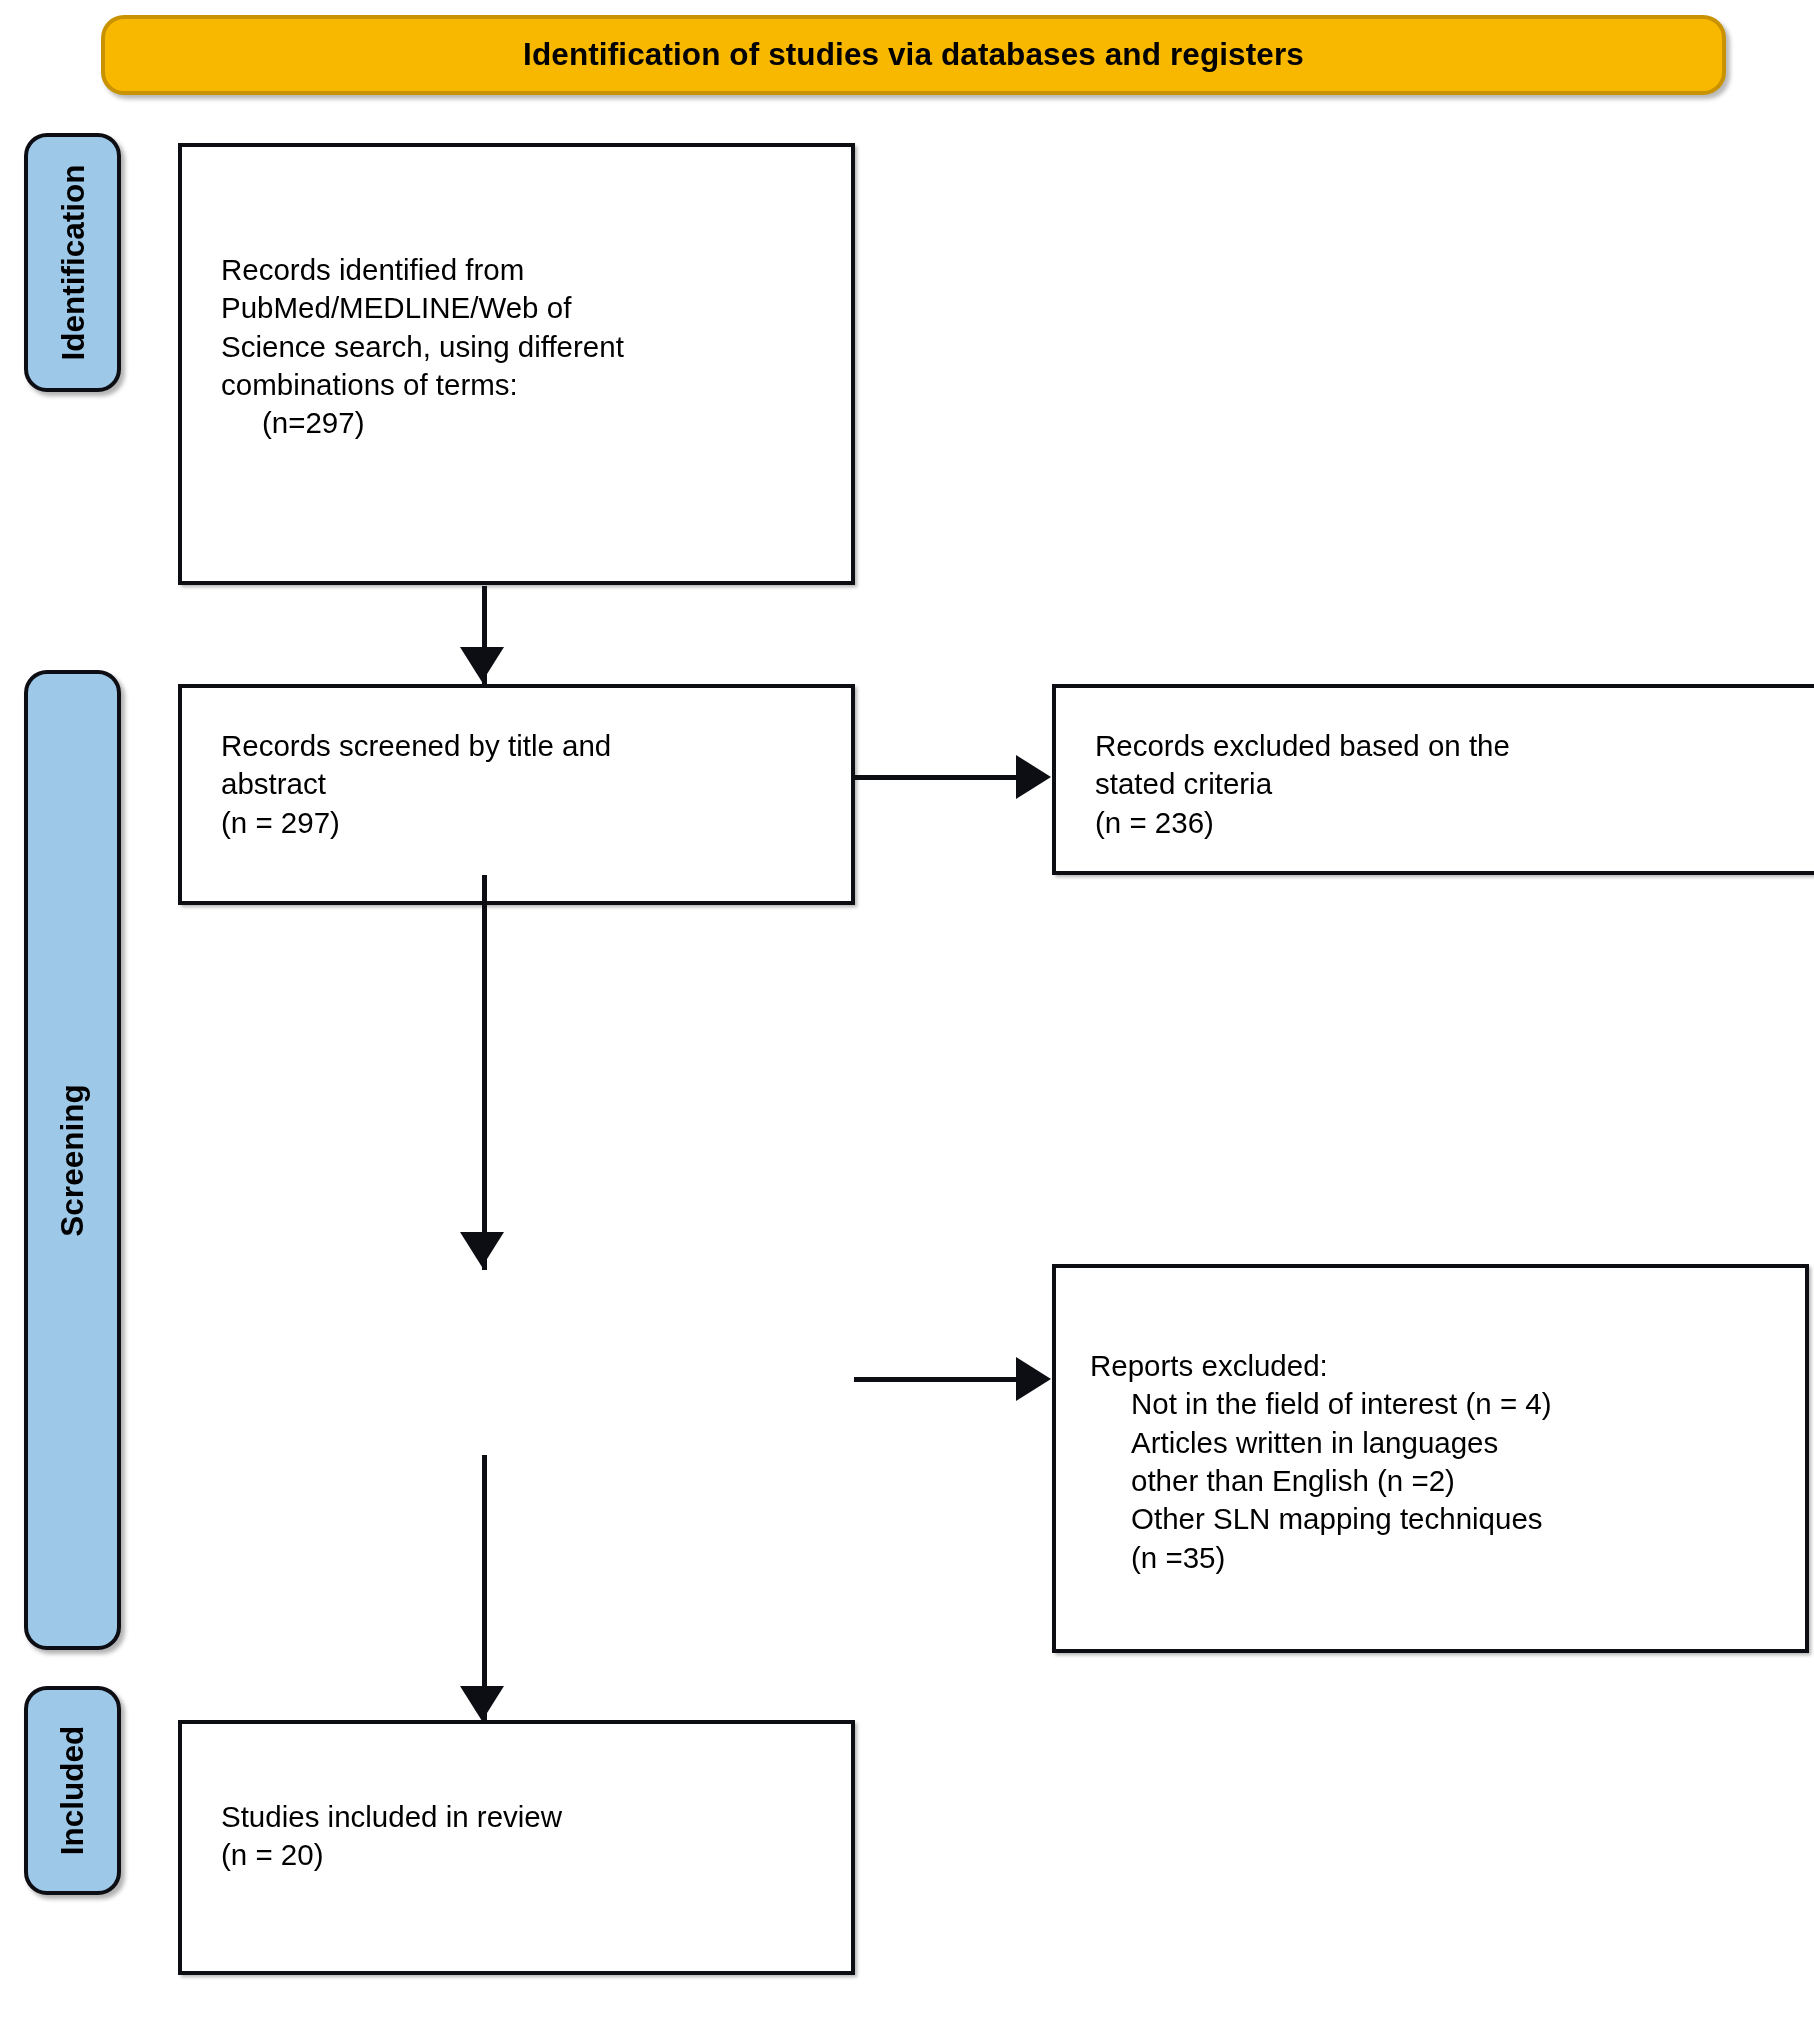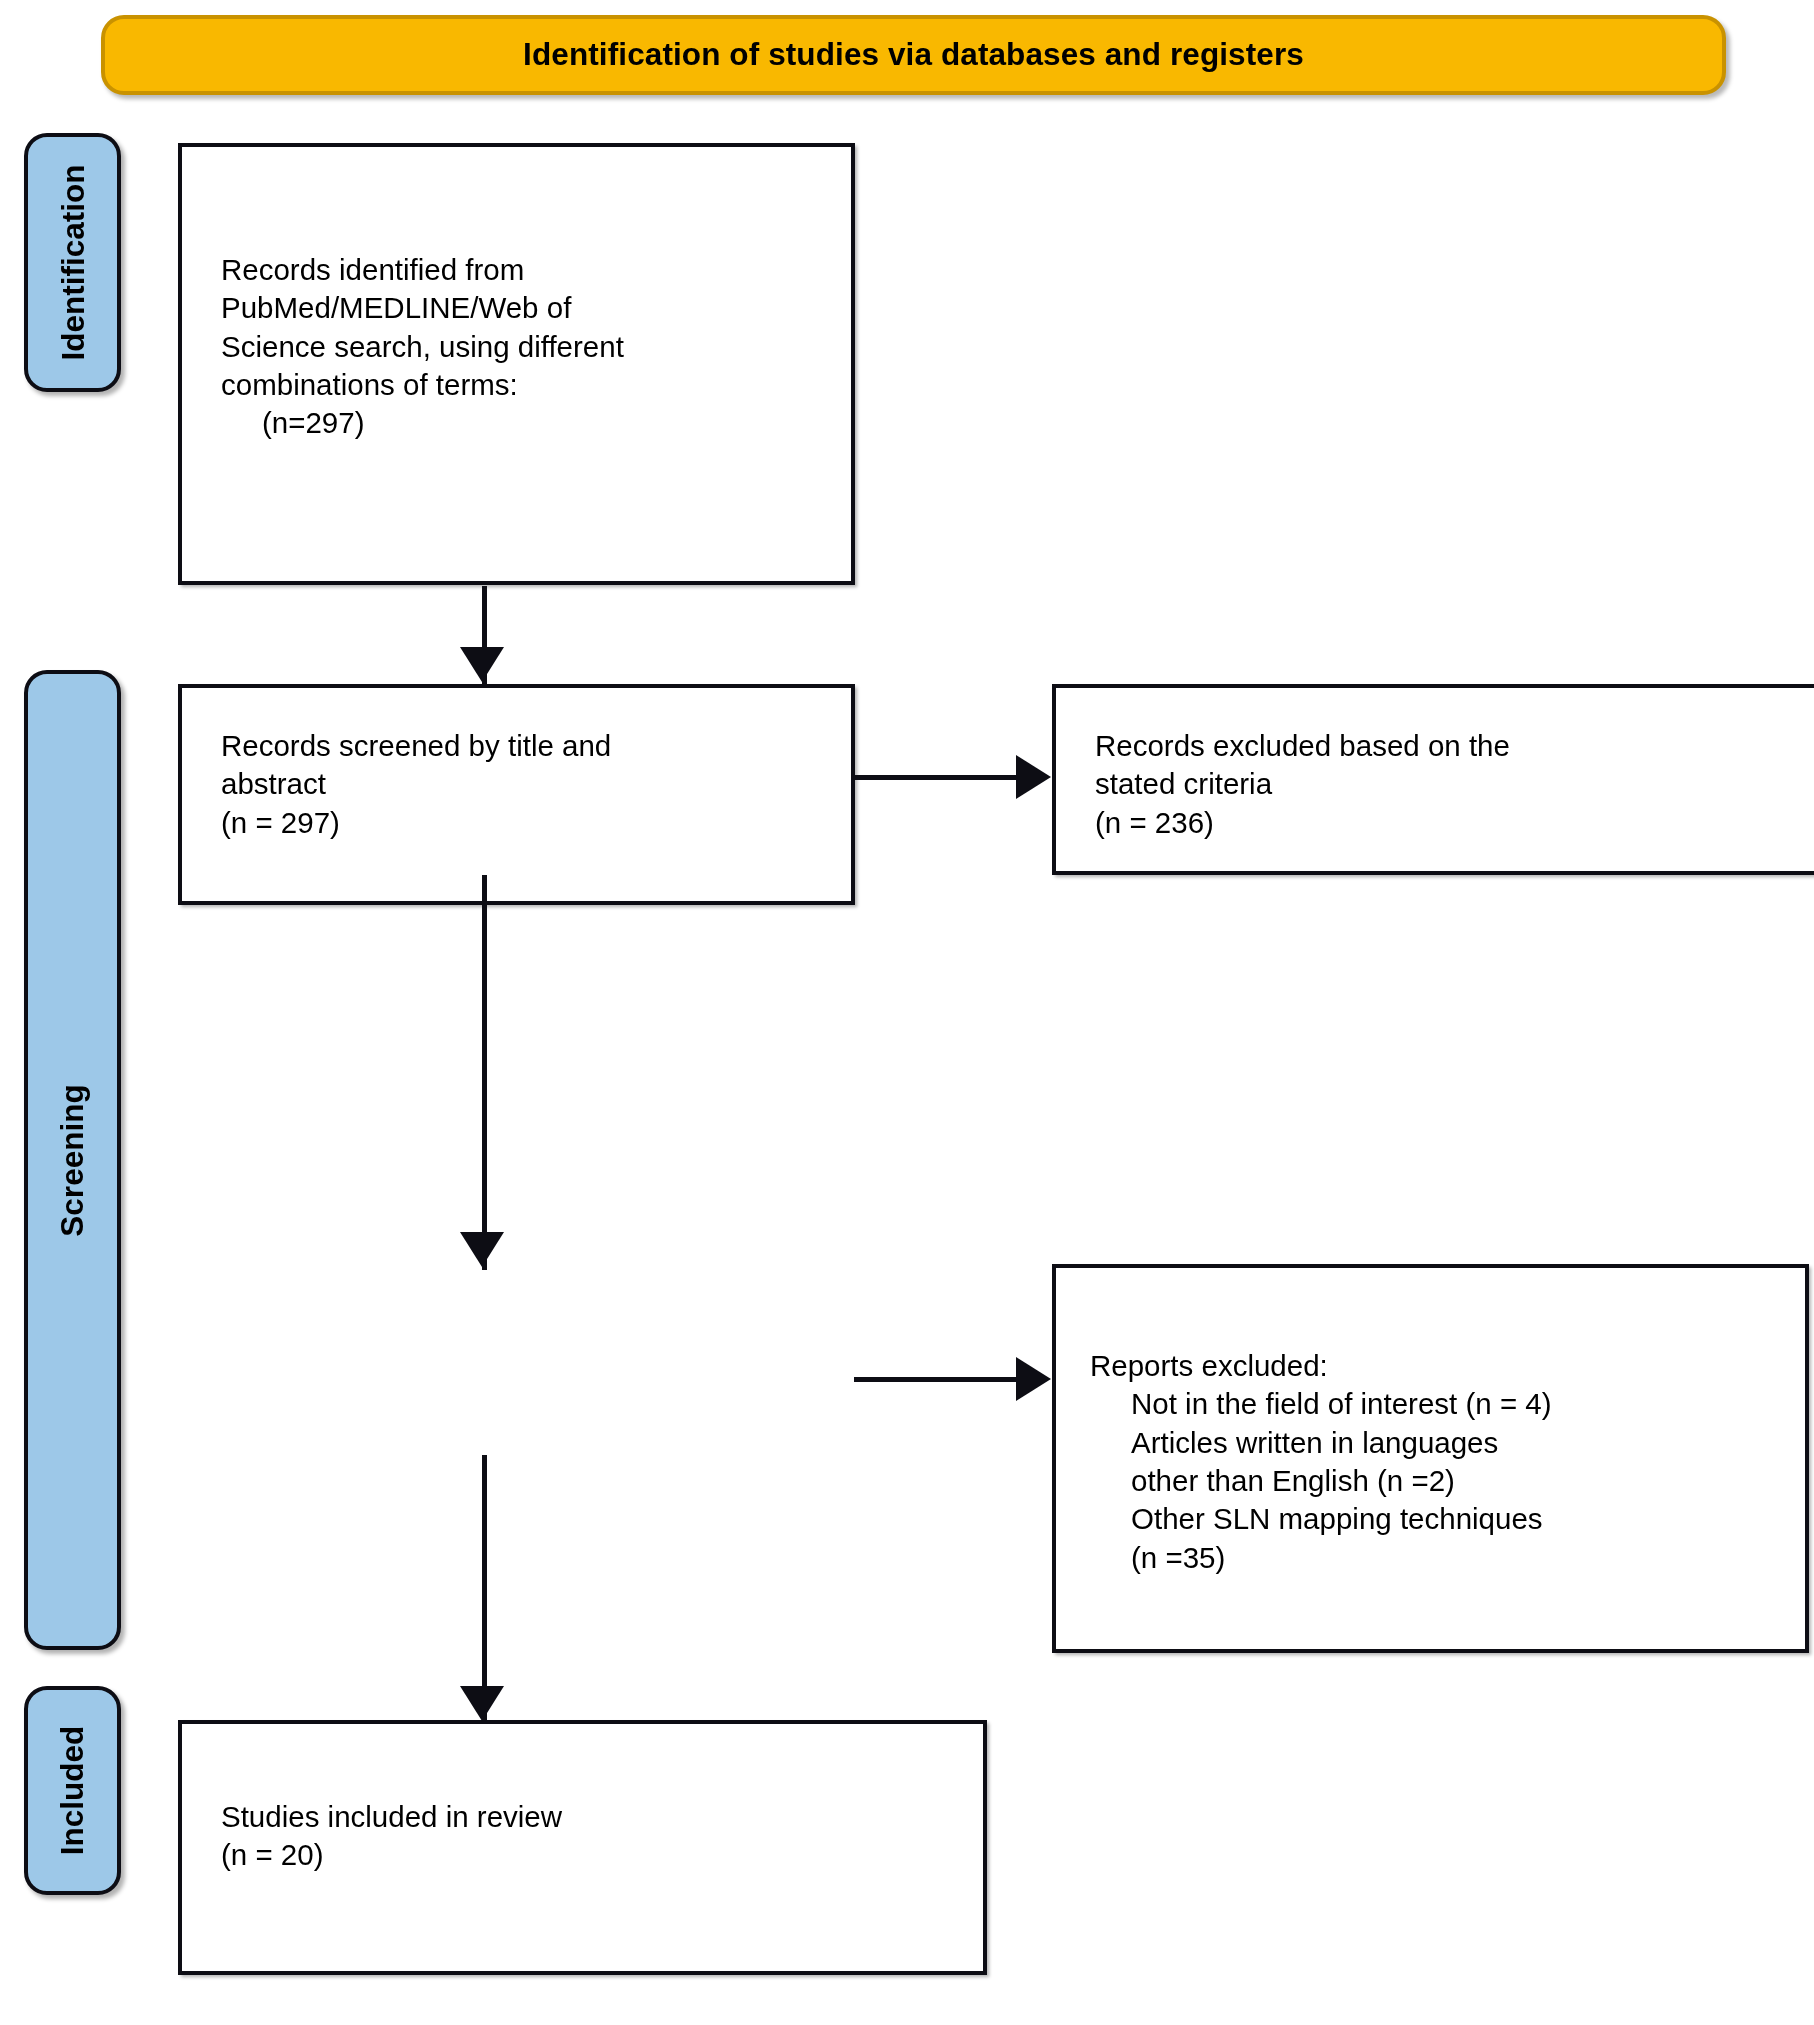--- a/index.html
+++ b/index.html
@@ -94,21 +94,21 @@
 
   #node-excluded1    { left: 1052px; top: 684px; width: 795px; height: 191px; }
   #node-excluded1 .node-text { top: 39px; }
 
   #node-eligibility  { left: 178px;  top: 1264px; width: 677px; height: 191px; }
   #node-eligibility .node-text { top: 52px; }
 
   #node-excluded2    { left: 1052px; top: 1264px; width: 757px; height: 389px; }
   #node-excluded2 .node-text { top: 79px; left: 34px; }
 
-  #node-included     { left: 178px;  top: 1720px; width: 809px; height: 255px; }
+  #node-included     { left: 178px;  top: 1720px; width: 677px; height: 255px; }
   #node-included .node-text { top: 74px; }
 
   
   .vline {
     position: absolute;
     width: 4.7px;
     background: #0D0D14;
   }
   .hline {
     position: absolute;

